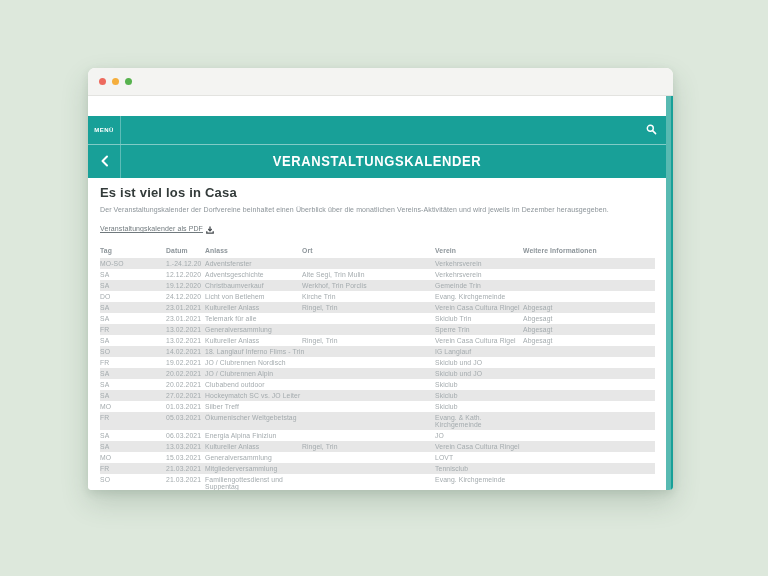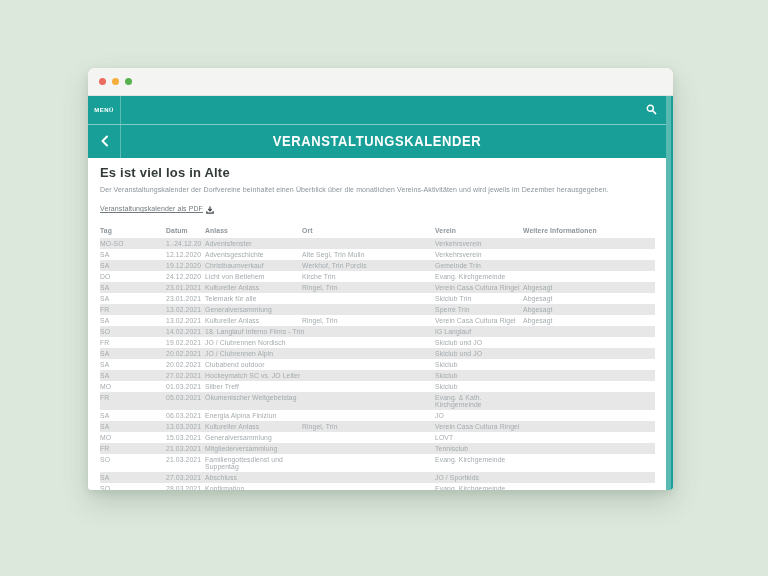--- a/index.html
+++ b/index.html
@@ -12,21 +12,21 @@
   .window{position:absolute;left:88px;top:68px;width:585px;height:422px;
     border-radius:7px 7px 4px 4px;overflow:hidden;background:#fff;
     box-shadow:0 12px 28px rgba(50,80,60,.20),0 3px 8px rgba(50,80,60,.12);
     display:flex;flex-direction:column;}
 
   .chrome{flex:0 0 28px;background:var(--chrome);border-bottom:1px solid #e3e3e0;
     display:flex;align-items:center;padding-left:11px;gap:6px;}
   .light{width:7px;height:7px;border-radius:50%;}
 
   .viewport{flex:1;display:flex;min-height:0;}
-  .page{width:578px;display:flex;flex-direction:column;min-width:0;}
+  .page{width:578px;display:flex;flex-direction:column;min-width:0;margin-top:20px;}
   .scroll-strip{flex:1;background:var(--strip);border-right:2px solid var(--teal);}
 
   .navbar{flex:0 0 29px;background:var(--teal);display:flex;align-items:stretch;
     border-bottom:1px solid rgba(255,255,255,.45);}
   .menu-cell{width:33px;display:flex;align-items:center;justify-content:center;
     border-right:1px solid rgba(255,255,255,.3);color:#fff;font-size:6px;font-weight:bold;
     letter-spacing:.4px;cursor:pointer;}
   .nav-spacer{flex:1;}
   .search-cell{width:30px;display:flex;align-items:center;justify-content:center;cursor:pointer;}
 
@@ -84,21 +84,21 @@
           <span>
             <svg width="9" height="12" viewBox="0 0 9 12">
                 <polyline points="7,1.5 2.5,6 7,10.5" fill="none" stroke="#ffffff" stroke-width="2" stroke-linecap="round" stroke-linejoin="round"></polyline>
               </svg>
           </span>
         </div>
         <div class="page-title">VERANSTALTUNGSKALENDER</div>
       </div>
 
       <div class="content">
-        <div class="h1">Es ist viel los in Alte</div>
+        <div class="h1">Es ist viel los in Casa</div>
         <div class="desc">Der Veranstaltungskalender der Dorfvereine beinhaltet einen Überblick über die monatlichen Vereins-Aktivitäten und wird jeweils im Dezember herausgegeben.</div>
         <div class="pdf-row">
           <a class="pdf-link">Veranstaltungskalender als PDF</a>
           <span>
             <svg width="8" height="8" viewBox="0 0 8 8">
                 <line x1="4" y1="0.6" x2="4" y2="4.2" stroke="#44494d" stroke-width="1.3"></line>
                 <polyline points="2.3,3 4,4.8 5.7,3" fill="none" stroke="#44494d" stroke-width="1.3"></polyline>
                 <path d="M0.8,5.2 v2 h6.4 v-2" fill="none" stroke="#44494d" stroke-width="1.3"></path>
               </svg>
           </span>

